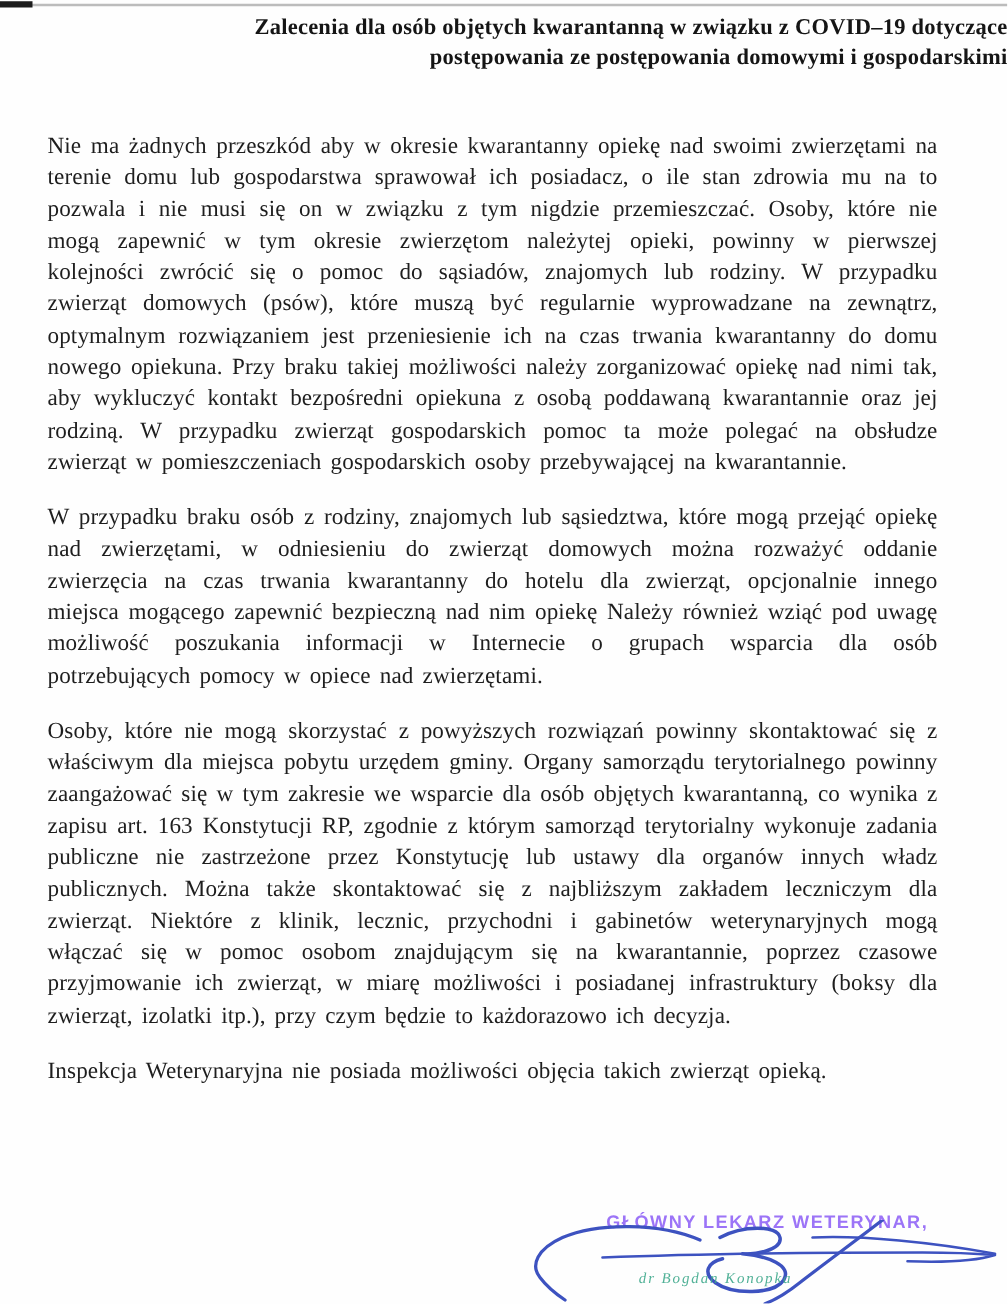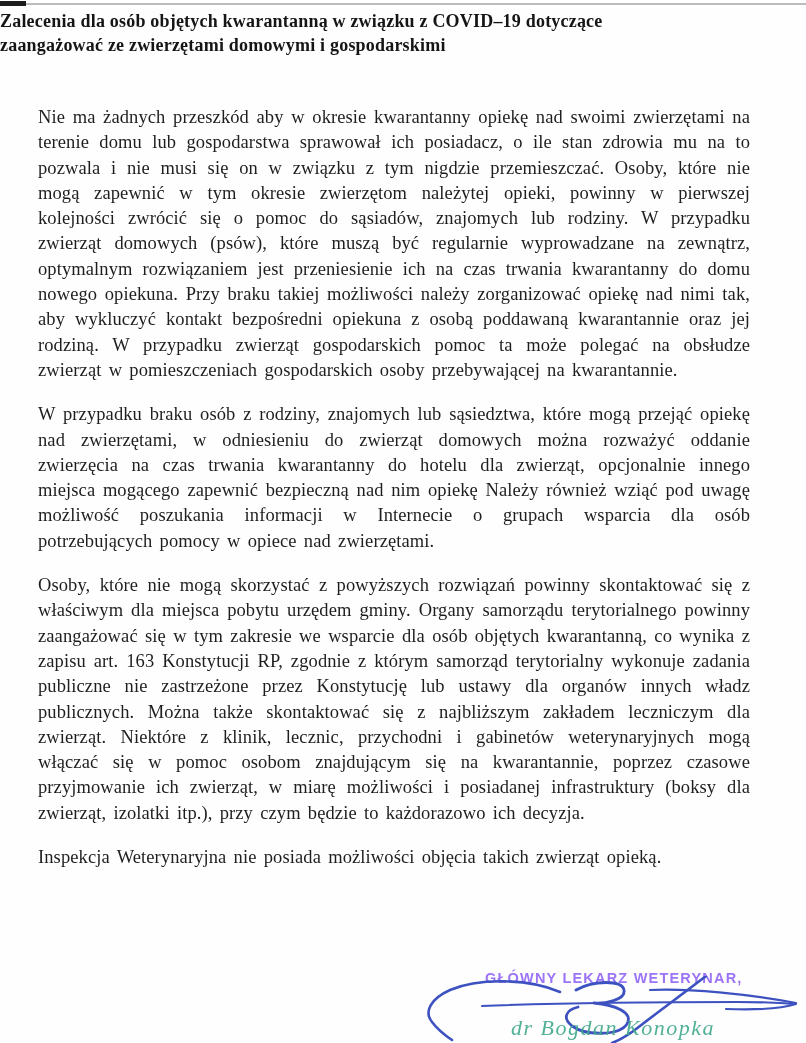--- a/index.html
+++ b/index.html
@@ -26,21 +26,21 @@
     background: #bcbcbc;
   }
   .scan-corner {
     position: absolute;
     top: 1px; left: 0;
     width: 26px; height: 5px;
     background: #1c1c1c;
   }
   .title {
     padding-top: 9px;
-    text-align: left;
+    text-align: right;
     font-weight: bold;
     font-size: 18px;
     line-height: 24px;
     letter-spacing: 0.2px;
     color: #151515;
   }
   .content {
     margin-top: 48px;
     padding: 0 56px 0 38px;
     text-align: justify;
@@ -70,21 +70,21 @@
     letter-spacing: 1.2px;
     color: #8b5cf6;
     opacity: 0.85;
     white-space: nowrap;
   }
   .sig-name {
     position: absolute;
     left: 103px;
     top: 47px;
     font-style: italic;
-    font-size: 22px;
+    font-size: 12px;
     letter-spacing: 1.5px;
     color: #3fa98c;
     opacity: 0.9;
     white-space: nowrap;
   }
   .sig-ink {
     position: absolute;
     left: 0;
     top: 8px;
     width: 398px;
@@ -100,21 +100,21 @@
 </head>
 <body>
 
 <div class="page">
 
   <div class="scan-topline"></div>
   <div class="scan-corner"></div>
 
   <div class="title">
     <div>Zalecenia dla osób objętych kwarantanną w związku z COVID–19  dotyczące</div>
-    <div>zaangażować ze zwierzętami domowymi i gospodarskimi</div>
+    <div>postępowania ze postępowania domowymi i gospodarskimi</div>
   </div>
 
   <div class="content">
     <p>Nie ma żadnych przeszkód aby w okresie kwarantanny opiekę nad swoimi zwierzętami na terenie domu lub gospodarstwa sprawował ich posiadacz, o ile stan zdrowia mu na to pozwala i nie musi się on w związku z tym nigdzie przemieszczać. Osoby, które nie mogą zapewnić w tym okresie zwierzętom należytej opieki, powinny w pierwszej kolejności zwrócić się o pomoc do sąsiadów, znajomych lub rodziny. W przypadku zwierząt domowych (psów), które muszą być regularnie wyprowadzane na zewnątrz, optymalnym rozwiązaniem jest przeniesienie ich na czas trwania kwarantanny do domu nowego opiekuna. Przy braku takiej możliwości należy zorganizować opiekę nad nimi tak, aby wykluczyć kontakt bezpośredni opiekuna z osobą poddawaną kwarantannie oraz jej rodziną. W przypadku zwierząt gospodarskich pomoc ta może polegać na obsłudze zwierząt w pomieszczeniach gospodarskich osoby przebywającej na kwarantannie.</p>
     <p>W przypadku braku osób z rodziny, znajomych lub sąsiedztwa, które mogą przejąć opiekę nad zwierzętami, w odniesieniu do zwierząt domowych można rozważyć oddanie zwierzęcia na czas trwania kwarantanny do hotelu dla zwierząt, opcjonalnie innego miejsca mogącego zapewnić bezpieczną nad nim opiekę Należy również wziąć pod uwagę możliwość poszukania informacji w Internecie o grupach wsparcia dla osób potrzebujących pomocy w opiece nad zwierzętami.</p>
     <p>Osoby, które nie mogą skorzystać z powyższych rozwiązań powinny skontaktować się z właściwym dla miejsca pobytu urzędem gminy. Organy samorządu terytorialnego powinny zaangażować się w tym zakresie we wsparcie dla osób objętych kwarantanną, co wynika z zapisu art. 163 Konstytucji RP, zgodnie z którym samorząd terytorialny wykonuje zadania publiczne nie zastrzeżone przez Konstytucję lub ustawy dla organów innych władz publicznych. Można także skontaktować się z najbliższym zakładem leczniczym dla zwierząt. Niektóre z klinik, lecznic, przychodni i gabinetów weterynaryjnych mogą włączać się w pomoc osobom znajdującym się na kwarantannie, poprzez czasowe przyjmowanie ich zwierząt, w miarę możliwości i posiadanej infrastruktury (boksy dla zwierząt, izolatki itp.), przy czym będzie to każdorazowo ich decyzja.</p>
     <p>Inspekcja Weterynaryjna nie posiada możliwości objęcia takich zwierząt opieką.</p>
   </div>
 
   <div class="sig-block">

